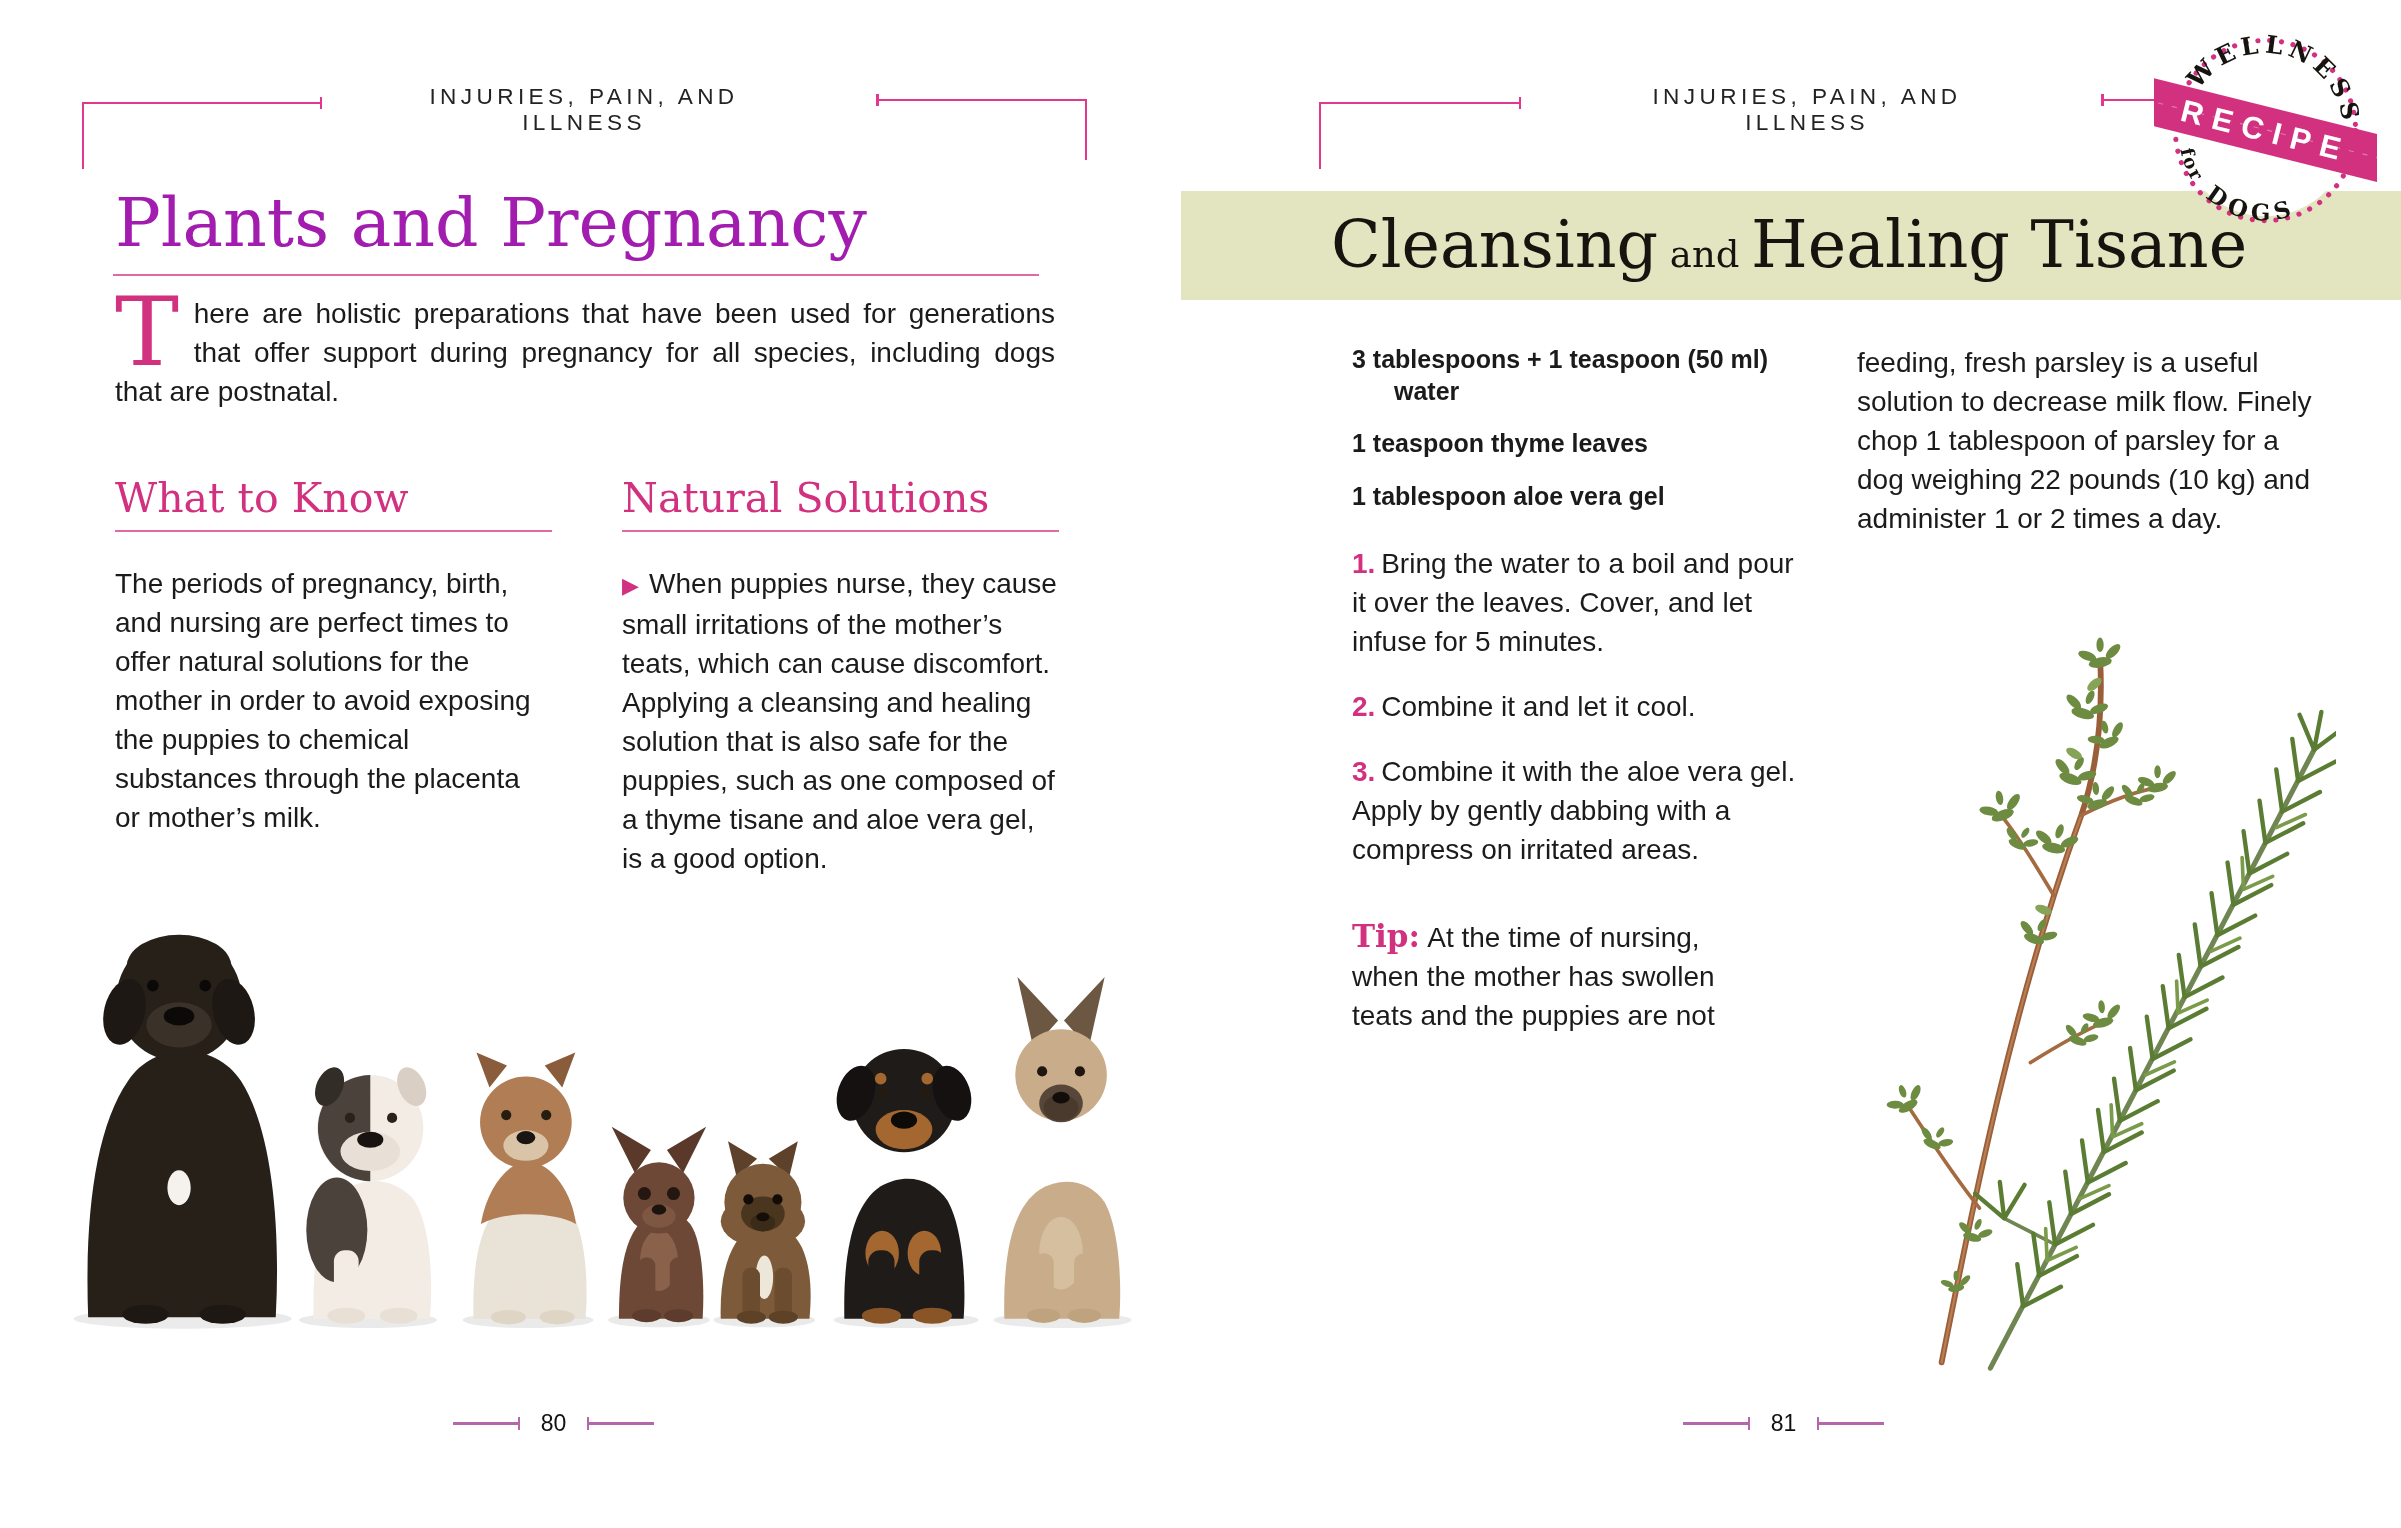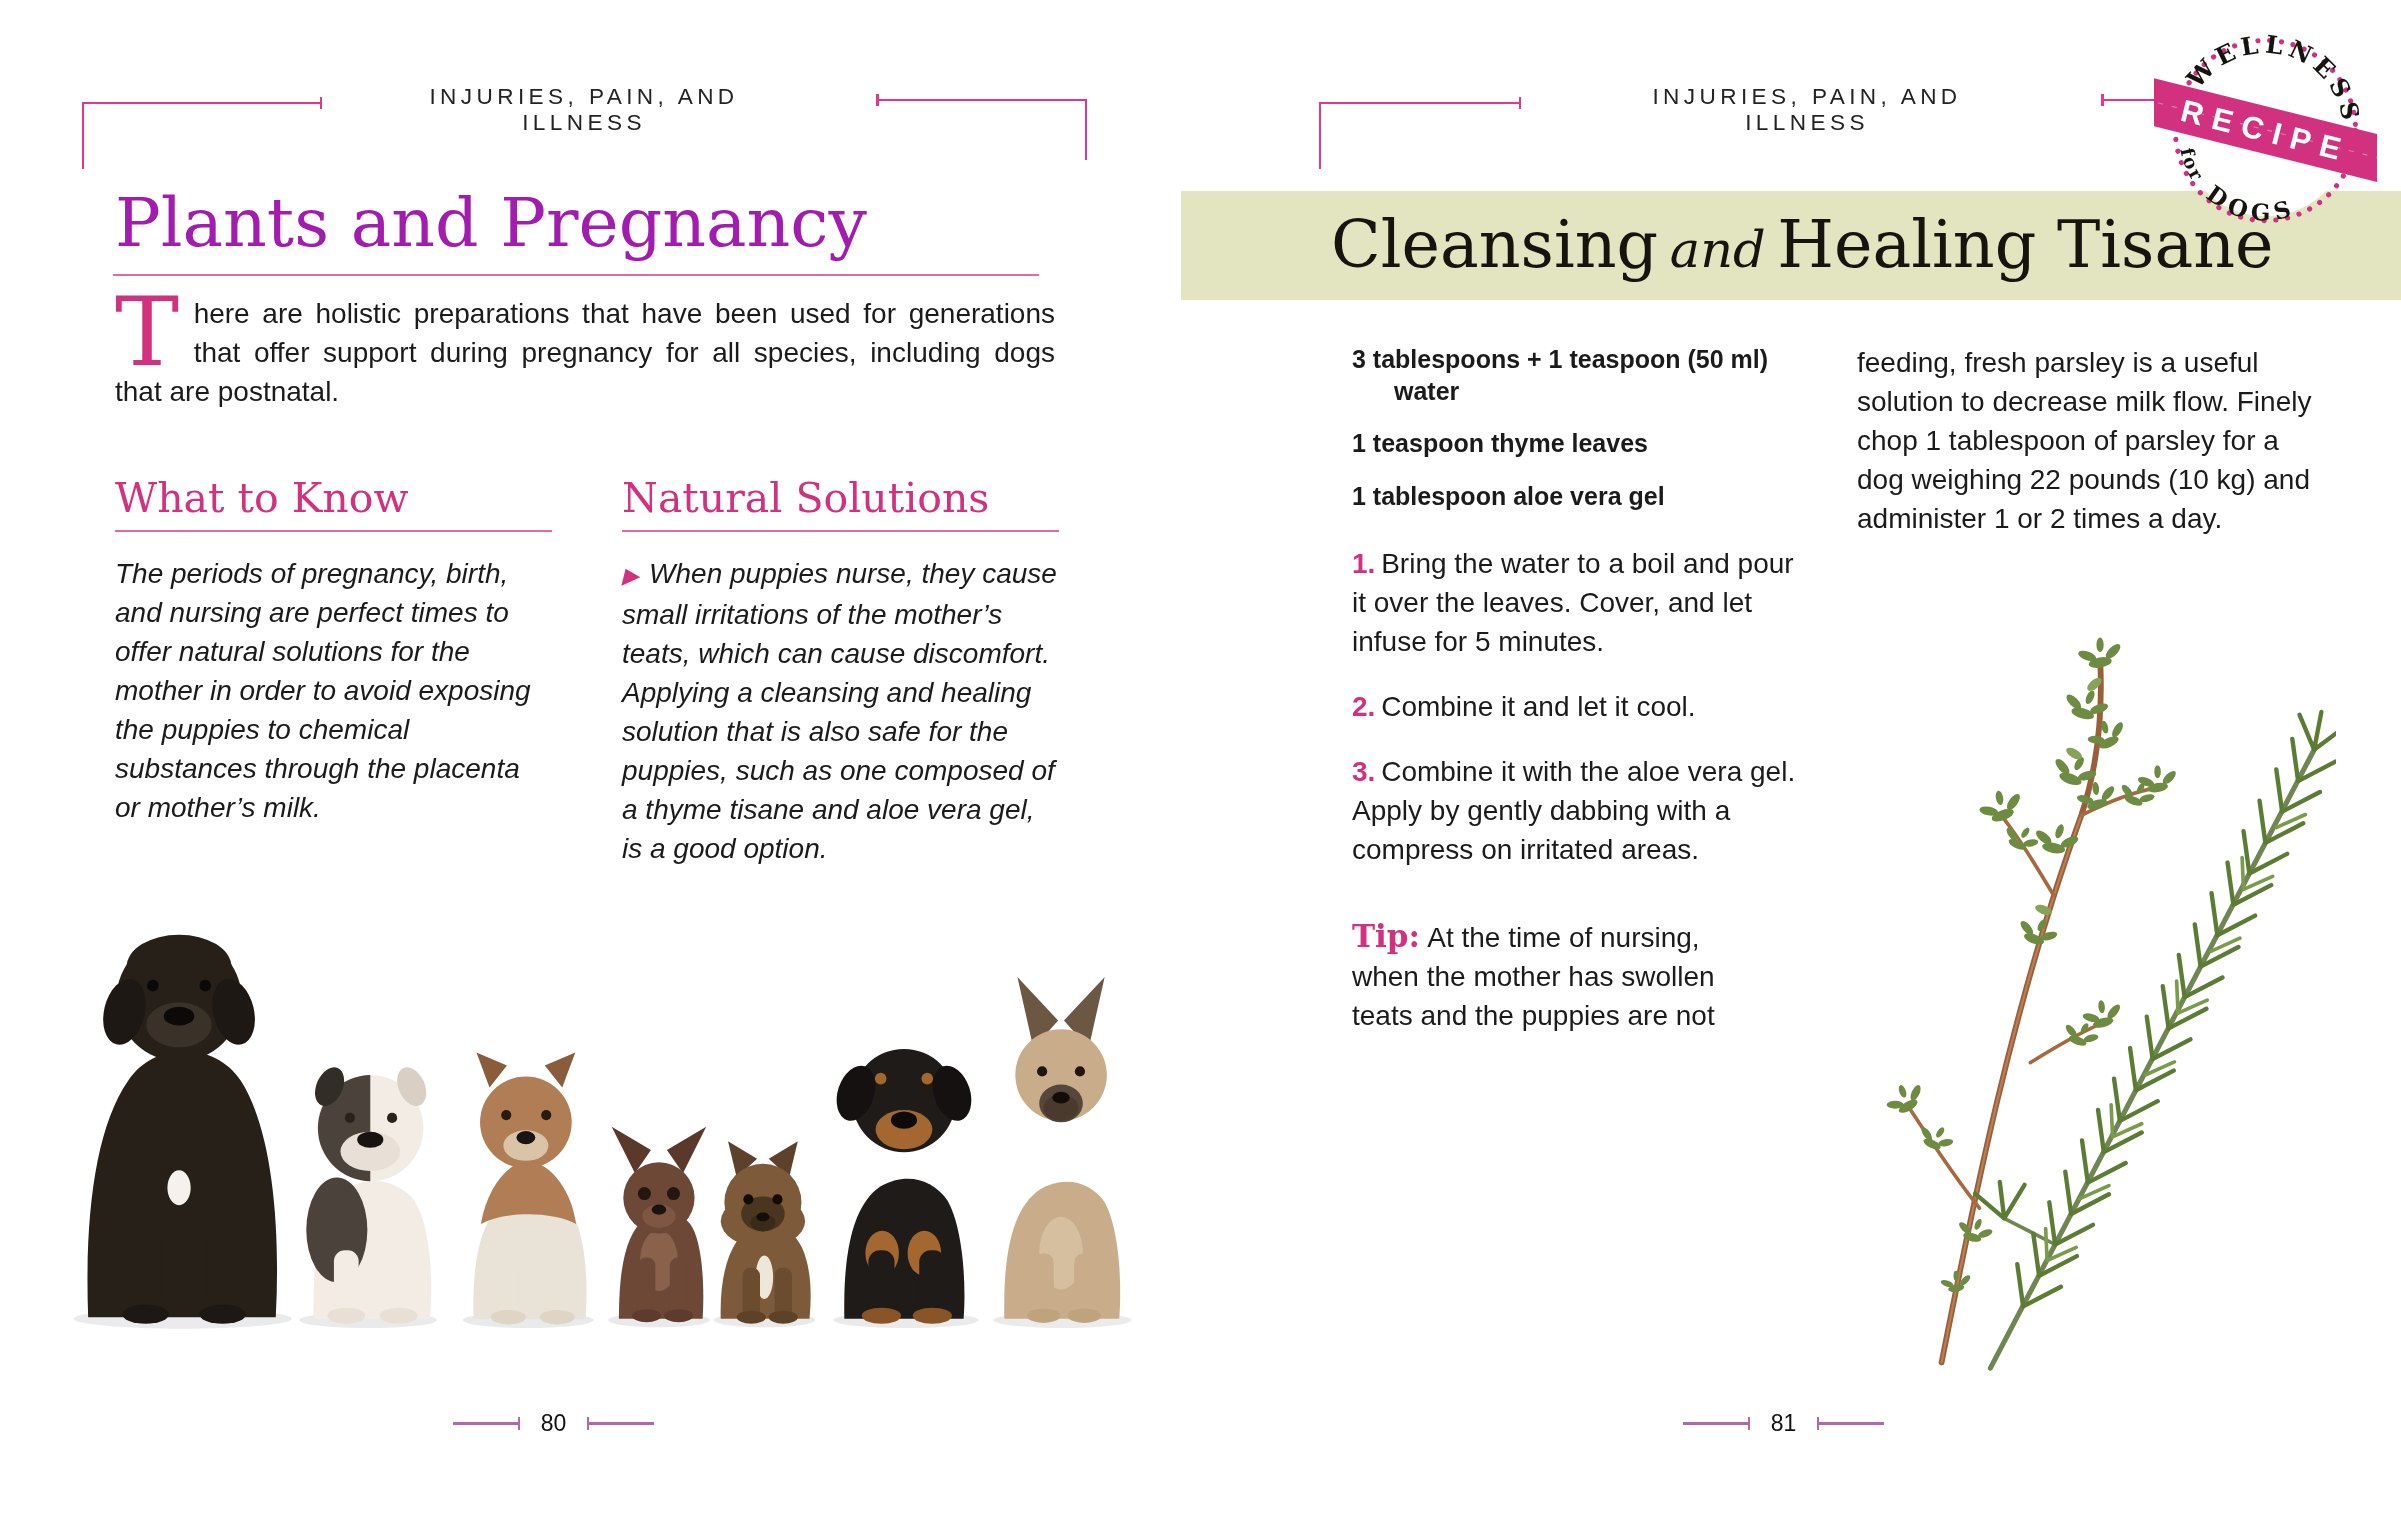--- a/index.html
+++ b/index.html
@@ -20,34 +20,34 @@
   .brk-r .tick { left:-0.7px; }
 
   
   .ltitle { font-family:"DejaVu Serif", serif; font-size:68px; color:#a21caf; white-space:nowrap; }
   .ltitle-rule { position:absolute; background:#e06aa8; height:2.2px; }
   .intro { font-size:28px; line-height:39px; text-align:justify; }
   .dropcap { float:left; font-family:"DejaVu Serif", serif; font-size:96px; line-height:71px;
              color:#d23180; padding:2.9px 14.6px 0 0; }
   .colhead { font-family:"DejaVu Serif", serif; font-size:41px; color:#d23180;
              border-bottom:2.2px solid #e06aa8; padding-bottom:8px; display:block; }
-  .colbody { font-size:28px; line-height:39px; margin-top:22px;font-style:italic; }
+  .colbody { font-size:28px; line-height:39px; margin-top:32px; }
   .bullet { color:#d23180; font-size:22px; margin-right:10.2px; }
 
   
   .pgfoot { display:flex; align-items:center; justify-content:center; gap:20.4px; }
   .pgfoot .num { font-size:23px; font-weight:normal; color:#111; }
   .rule { width:67px; height:2.2px; background:#b468ab; position:relative; }
   .rule-l::after { content:''; position:absolute; right:0; top:-5.1px; width:2.2px; height:12.4px; background:#b468ab; }
   .rule-r::before { content:''; position:absolute; left:0; top:-5.1px; width:2.2px; height:12.4px; background:#b468ab; }
 
   
   .band { background:#e3e5c1; }
   .rtitle { font-family:"DejaVu Serif", serif; font-size:65px; color:#17140f; white-space:nowrap; }
-  .rtitle .conn { font-style:italic; font-size:51px; padding:0 11.6px; }
+  .rtitle .conn { font-size:37px; padding:0 11.6px; }
   .ing { font-size:25px; line-height:32px; font-weight:bold; margin-bottom:20.4px; }
   .ing .l2 { padding-left:42px; }
   .step { font-size:28px; line-height:39px; margin-bottom:26px; }
   .step .num { color:#d23180; font-weight:bold; margin-right:5.8px; }
   .tip { font-size:28px; line-height:39px; width:422px; margin-top:48px; }
   .tip .tlabel { font-family:"DejaVu Serif", serif; font-weight:bold; color:#d23180;
                  font-size:31px; margin-right:7.3px; }
   .rcol { font-size:28px; line-height:39px; }
 </style>
 </head>

